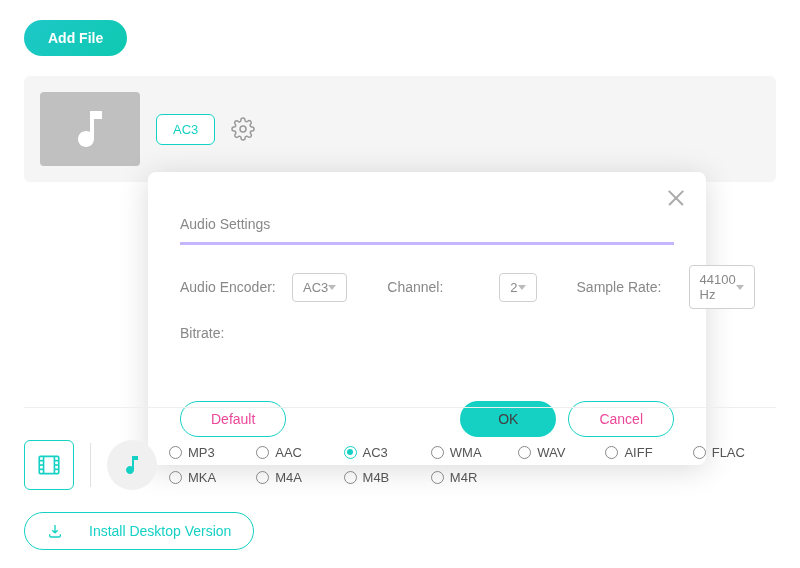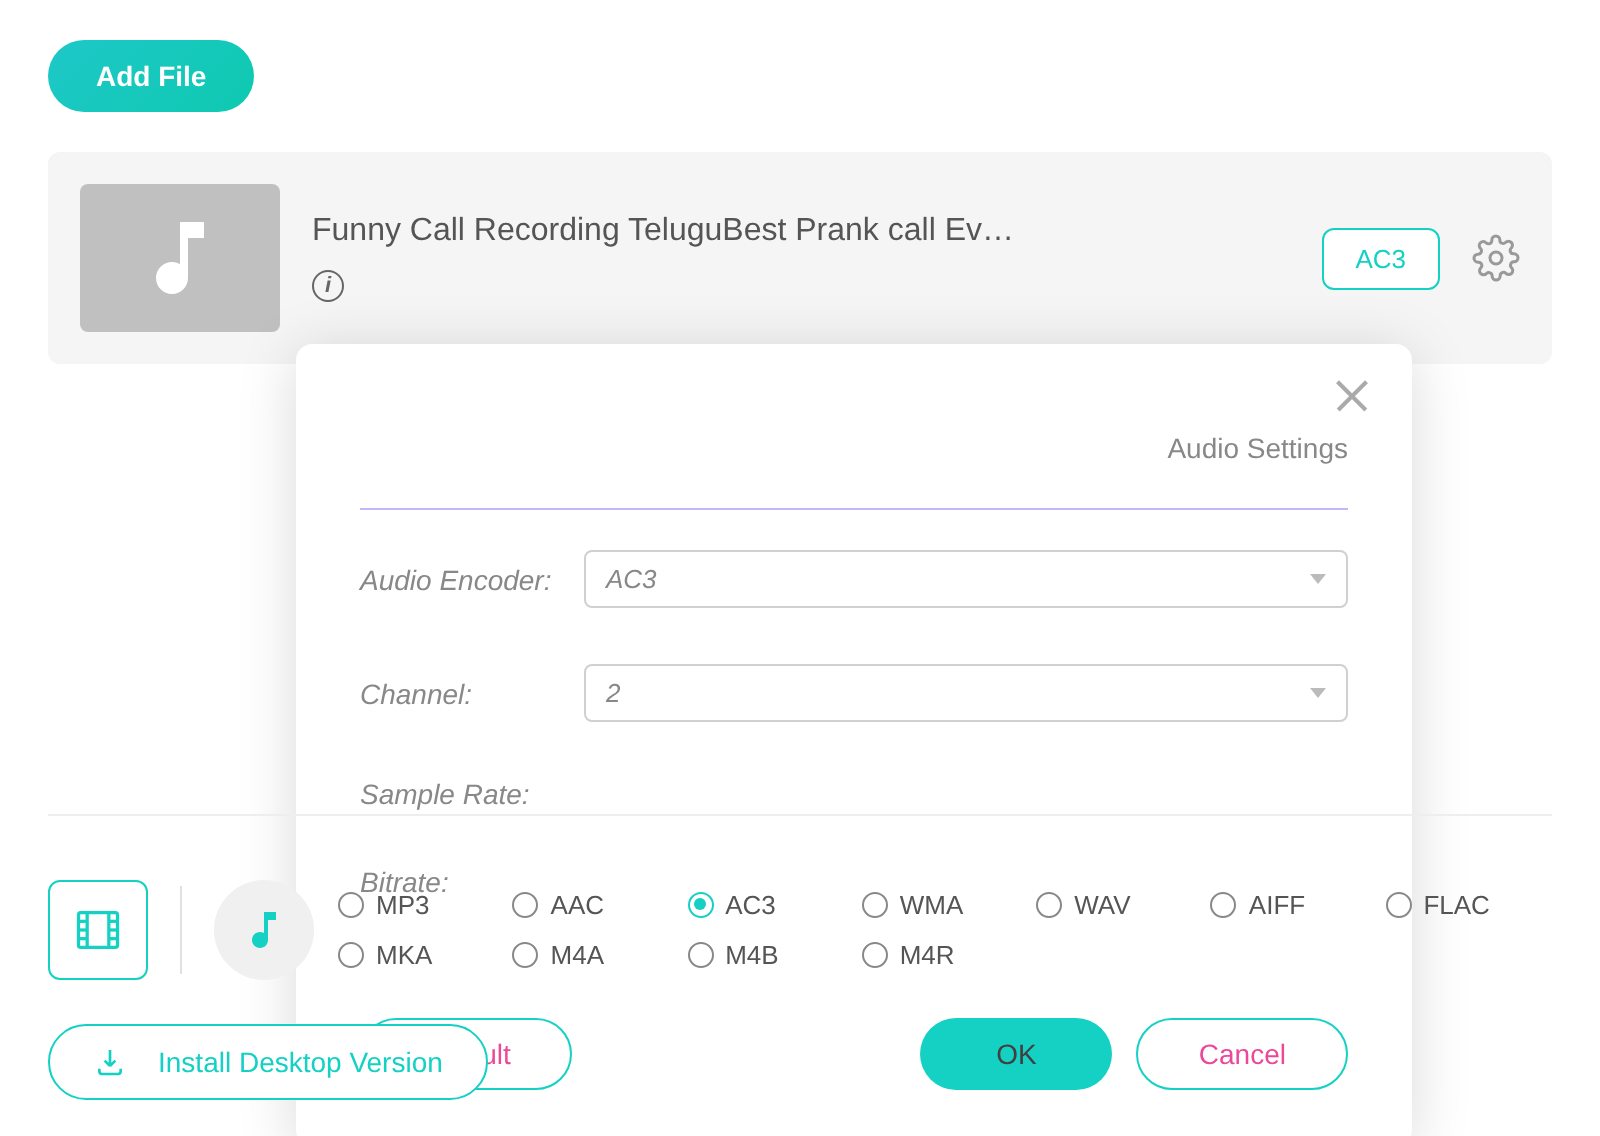--- a/index.html
+++ b/index.html
@@ -35,23 +35,23 @@
       position: absolute; top: 172px; left: 148px; width: 558px;
       background: #fff; border-radius: 8px; box-shadow: 0 4px 30px rgba(0,0,0,0.15);
       padding: 20px 32px 28px;
     }
     .close-x { position: absolute; top: 16px; right: 20px; width: 20px; height: 20px;
       cursor: pointer; color: #aaa; }
     .close-x::before, .close-x::after { content: ''; position: absolute; top: 9px; left: 0;
       width: 20px; height: 1.5px; background: #aaa; }
     .close-x::before { transform: rotate(45deg); }
     .close-x::after { transform: rotate(-45deg); }
-    .modal-title { text-align: right; color: #888; font-size: 14px; padding: 24px 0 22px;
-      border-bottom: 1px solid #c4b5fd; margin-bottom: 20px; }
-    .settings-grid { display: grid; grid-template-columns: 1fr; gap: 28px 40px; margin-bottom: 60px; font-style: italic; }
+    .modal-title { text-align: left; color: #888; font-size: 14px; padding: 24px 0 10px;
+      border-bottom: 3px solid #c4b5fd; margin-bottom: 20px; }
+    .settings-grid { display: grid; grid-template-columns: 1fr 1fr 1fr; gap: 16px 40px; margin-bottom: 60px; }
     .setting { display: flex; align-items: center; gap: 12px; }
     .setting label { color: #888; font-size: 14px; width: 100px; }
     .select {
       flex: 1; border: 1px solid #d0d0d0; border-radius: 4px; padding: 6px 10px;
       font-size: 13px; color: #888; background: #fff; cursor: pointer;
       display: flex; justify-content: space-between; align-items: center;
     }
     .select.active { border-color: #666; }
     .caret { width: 0; height: 0; border-left: 4px solid transparent;
       border-right: 4px solid transparent; border-top: 5px solid #bbb; }
@@ -72,42 +72,38 @@
     .fmt-option { display: flex; align-items: center; gap: 6px; font-size: 13px; color: #555; cursor: pointer; }
     .radio { width: 13px; height: 13px; border: 1.5px solid #888; border-radius: 50%; position: relative; }
     .radio.checked { border-color: #14d1c4; }
     .radio.checked::after { content: ''; position: absolute; top: 2px; left: 2px;
       width: 6px; height: 6px; background: #14d1c4; border-radius: 50%; }
     
     .footer { position: absolute; bottom: 18px; left: 24px; right: 24px;
       display: flex; justify-content: space-between; align-items: center; }
     .install-btn { border: 1.5px solid #14d1c4; color: #14d1c4; background: #fff;
       border-radius: 20px; padding: 10px 22px; font-size: 14px; cursor: pointer;
-      display: flex; align-items: center; gap: 16px; }
+      display: flex; align-items: center; gap: 26px; }
     .convert-btn { background: linear-gradient(135deg, #1ec8c8, #14d1c4); color: #fff;
       border: none; border-radius: 20px; padding: 11px 34px; font-size: 14px; cursor: pointer; }
     .dl-icon { width: 16px; height: 16px; }
   </style>
 </head>
 <body>
 
 
 
 <button class="add-file-btn">Add File</button>
 
 <div class="file-row">
   <div class="thumb">
     <svg viewBox="0 0 24 24" fill="#fff">
       <path d="M12 3v10.55c-.59-.34-1.27-.55-2-.55-2.21 0-4 1.79-4 4s1.79 4 4 4 4-1.79 4-4V7h4V3h-6z"></path>
     </svg>
   </div>
-  <div class="file-info">
-    <div class="file-title">Funny Call Recording TeluguBest Prank call Ev…</div>
-    <span class="info-icon">i</span>
-  </div>
   <div class="format-badge">AC3</div>
   <svg class="gear" viewBox="0 0 24 24" fill="none" stroke="currentColor" stroke-width="1.5">
     <circle cx="12" cy="12" r="3"></circle>
     <path d="M19.4 15a1.65 1.65 0 0 0 .33 1.82l.06.06a2 2 0 1 1-2.83 2.83l-.06-.06a1.65 1.65 0 0 0-1.82-.33 1.65 1.65 0 0 0-1 1.51V21a2 2 0 0 1-4 0v-.09a1.65 1.65 0 0 0-1-1.51 1.65 1.65 0 0 0-1.82.33l-.06.06a2 2 0 1 1-2.83-2.83l.06-.06a1.65 1.65 0 0 0 .33-1.82 1.65 1.65 0 0 0-1.51-1H3a2 2 0 0 1 0-4h.09a1.65 1.65 0 0 0 1.51-1 1.65 1.65 0 0 0-.33-1.82l-.06-.06a2 2 0 1 1 2.83-2.83l.06.06a1.65 1.65 0 0 0 1.82.33h0a1.65 1.65 0 0 0 1-1.51V3a2 2 0 0 1 4 0v.09a1.65 1.65 0 0 0 1 1.51 1.65 1.65 0 0 0 1.82-.33l.06-.06a2 2 0 1 1 2.83 2.83l-.06.06a1.65 1.65 0 0 0-.33 1.82v0a1.65 1.65 0 0 0 1.51 1H21a2 2 0 0 1 0 4h-.09a1.65 1.65 0 0 0-1.51 1z"></path>
   </svg>
 </div>
 
 <div class="modal">
   <div class="close-x"></div>
   <div class="modal-title">Audio Settings</div>
@@ -121,20 +117,24 @@
     </div>
     <div class="setting">
       <label>Channel:</label>
       <div class="select">
         <span>2</span>
           <span class="caret"></span>
       </div>
     </div>
     <div class="setting">
       <label>Sample Rate:</label>
+      <div class="select">
+        <span>44100 Hz</span>
+          <span class="caret"></span>
+      </div>
     </div>
     <div class="setting">
       <label>Bitrate:</label>
     </div>
   </div>
   <div class="modal-buttons">
     <button class="pill outline">Default</button>
     <div class="spacer"></div>
     <button class="pill solid">OK</button>
     <button class="pill outline">Cancel</button>

